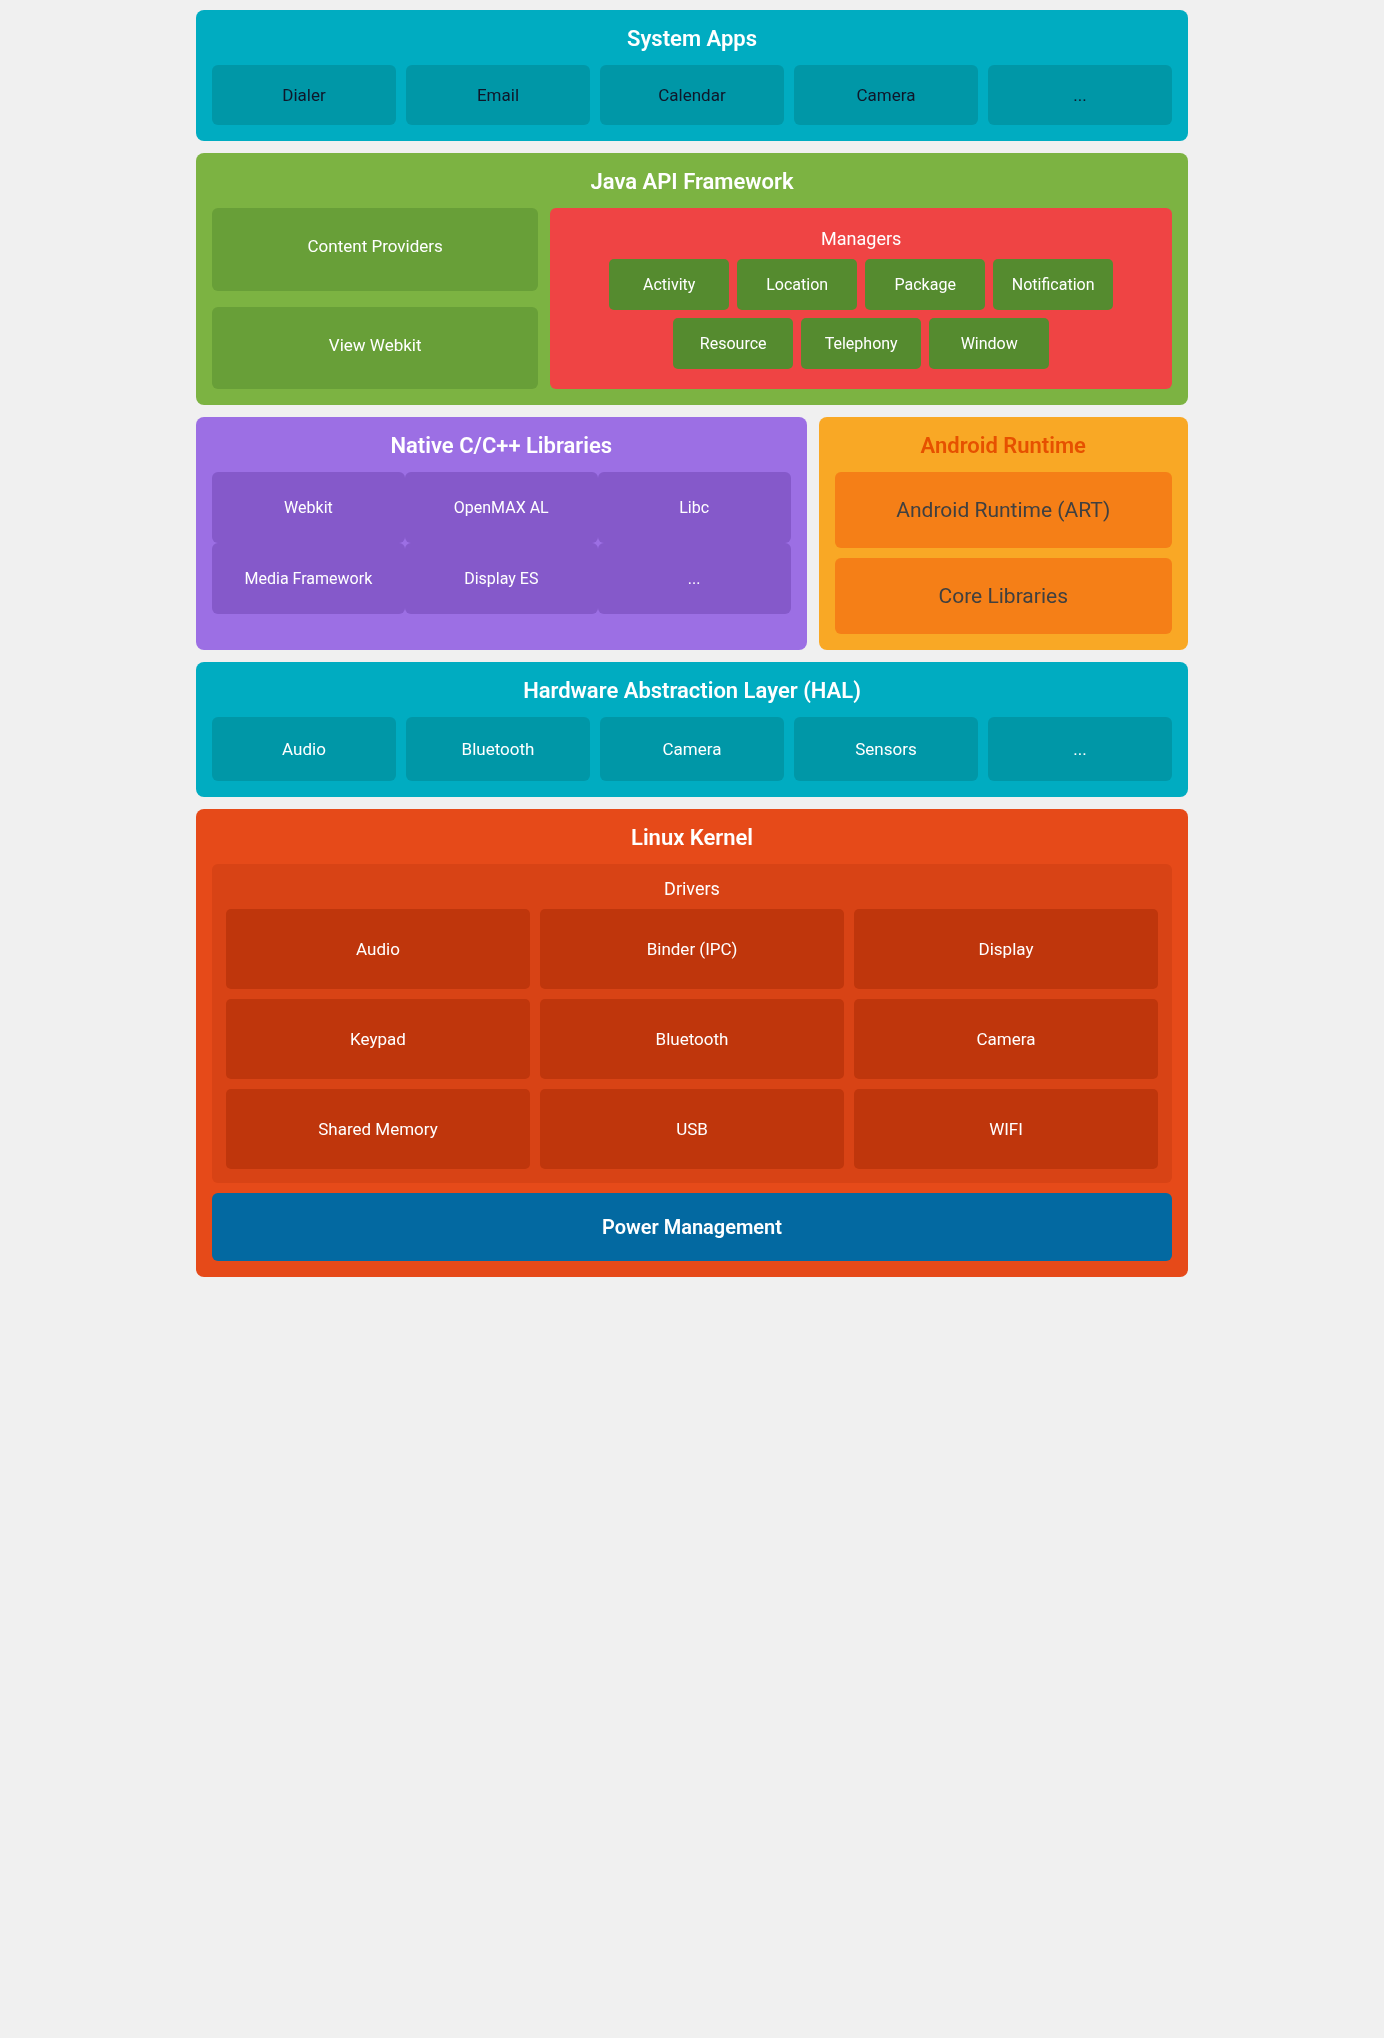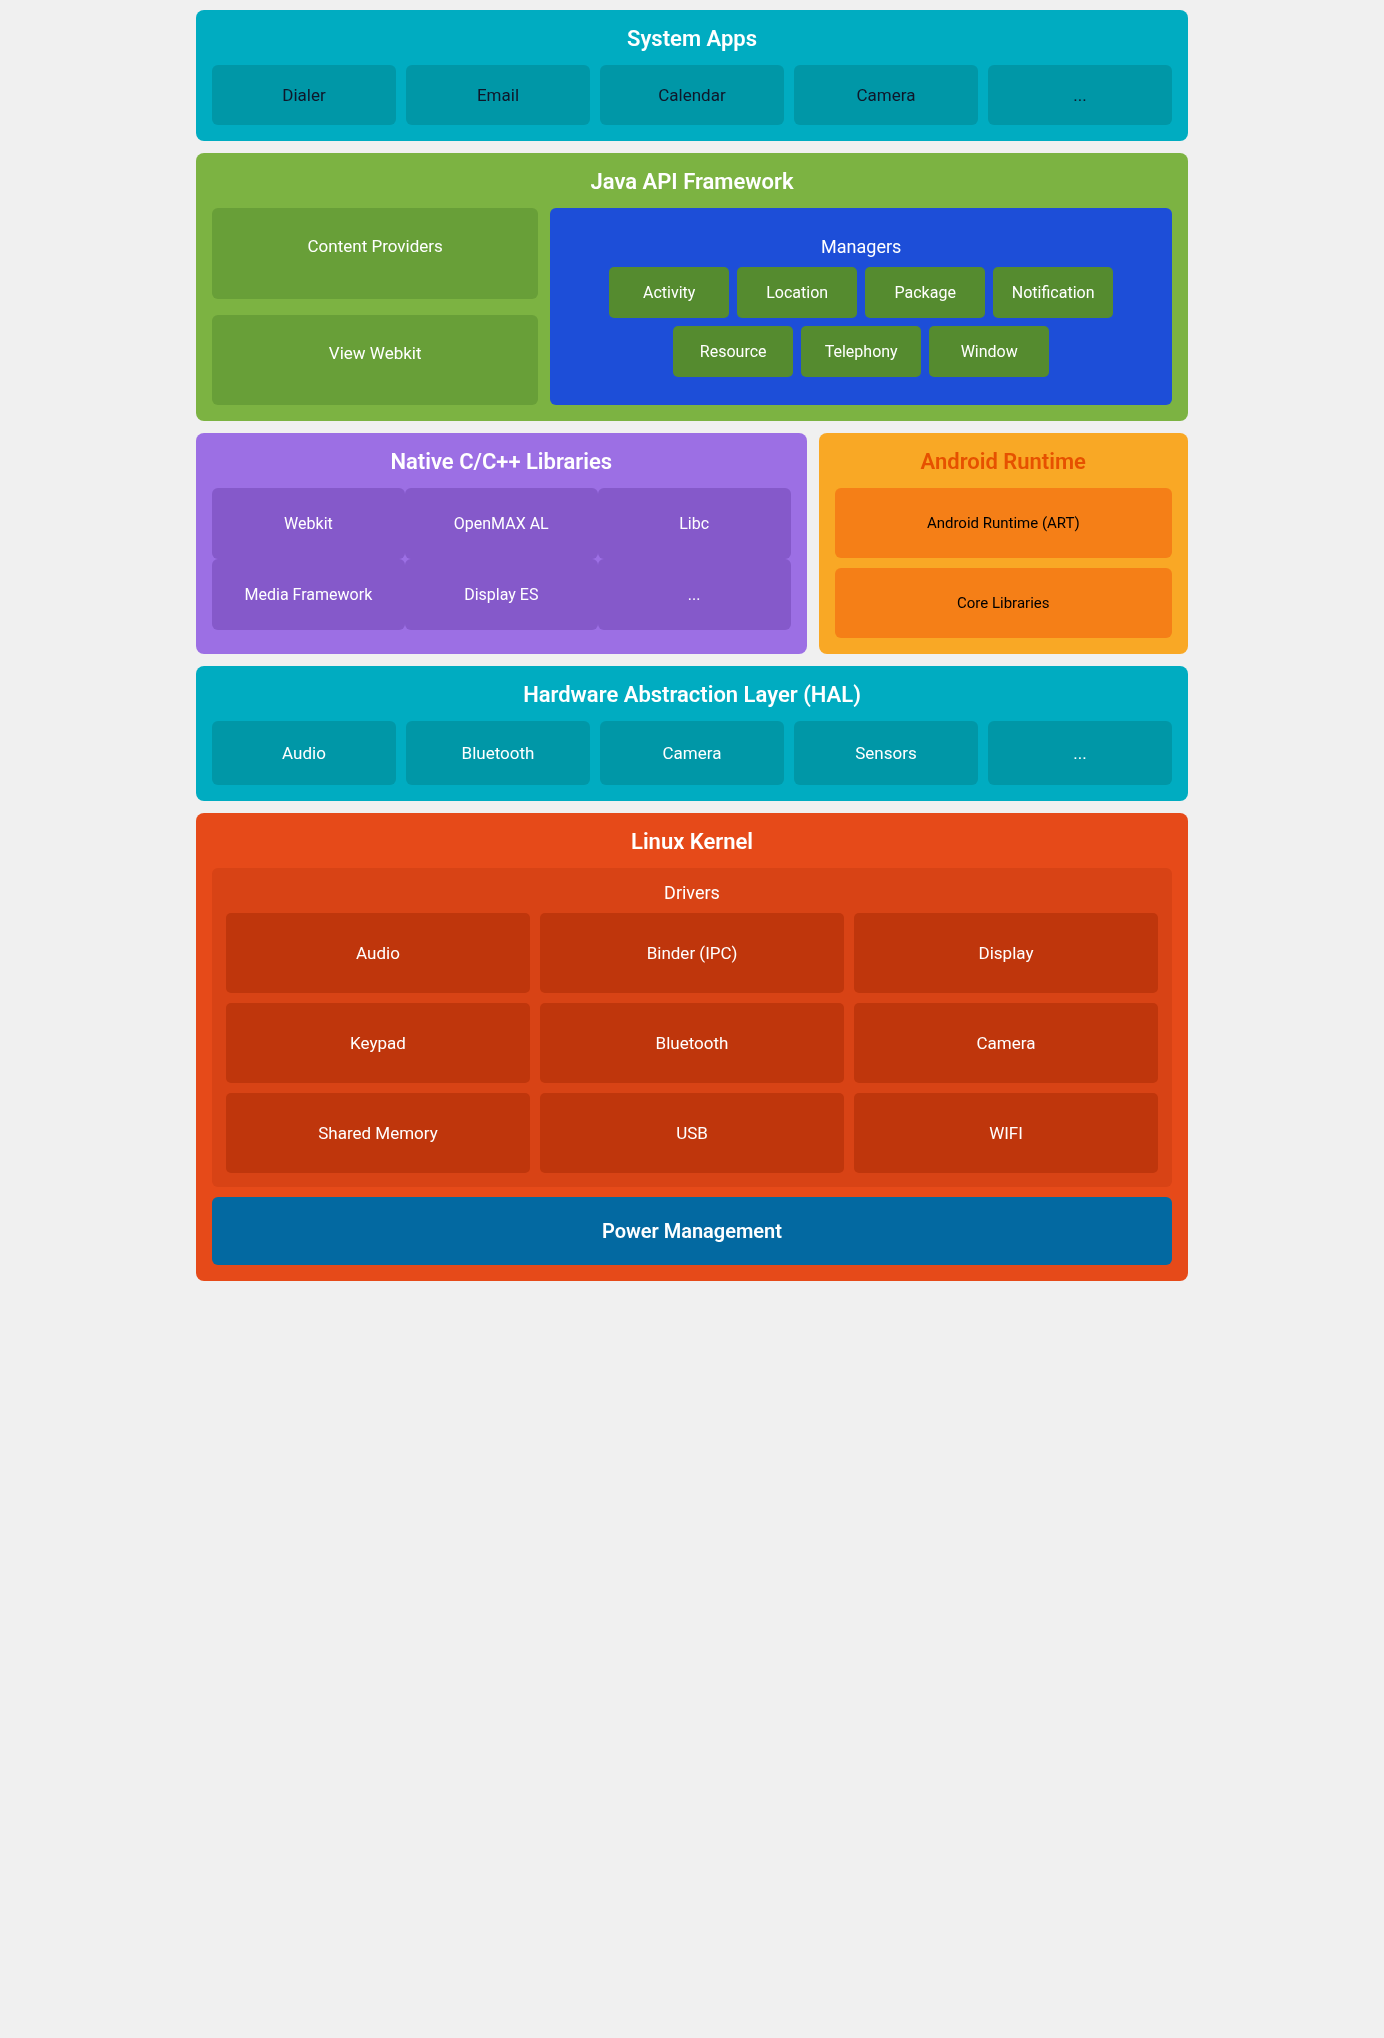--- a/index.html
+++ b/index.html
@@ -69,23 +69,23 @@
       background-color: #689f38;
       border-radius: 6px;
       padding: 28px 10px;
       text-align: center;
       color: white;
       font-size: 17px;
       flex: 1;
     }
     .java-api .right-col {
       flex: 1;
-      background-color: #1d4ed8;
-      border-radius: 6px;
-      padding: 28px;
+      background-color: #ef4444;
+      border-radius: 6px;
+      padding: 20px;
     }
     .java-api .managers-title {
       text-align: center;
       color: white;
       font-size: 18px;
       margin-bottom: 10px;
     }
     .java-api .managers-grid {
       display: flex;
       flex-direction: column;
@@ -138,22 +138,22 @@
     .android-runtime .items-col {
       display: flex;
       flex-direction: column;
       gap: 10px;
     }
     .android-runtime .item {
       background-color: #f57f17;
       border-radius: 6px;
       padding: 26px 10px;
       text-align: center;
-      color: #000000;
-      font-size: 15px;
+      color: #404040;
+      font-size: 21px;
     }
     .android-runtime .layer-title {
       color: #e65100;
     }
 
     
     .hal {
       background-color: #00acc1;
     }
     .hal .items-row {

